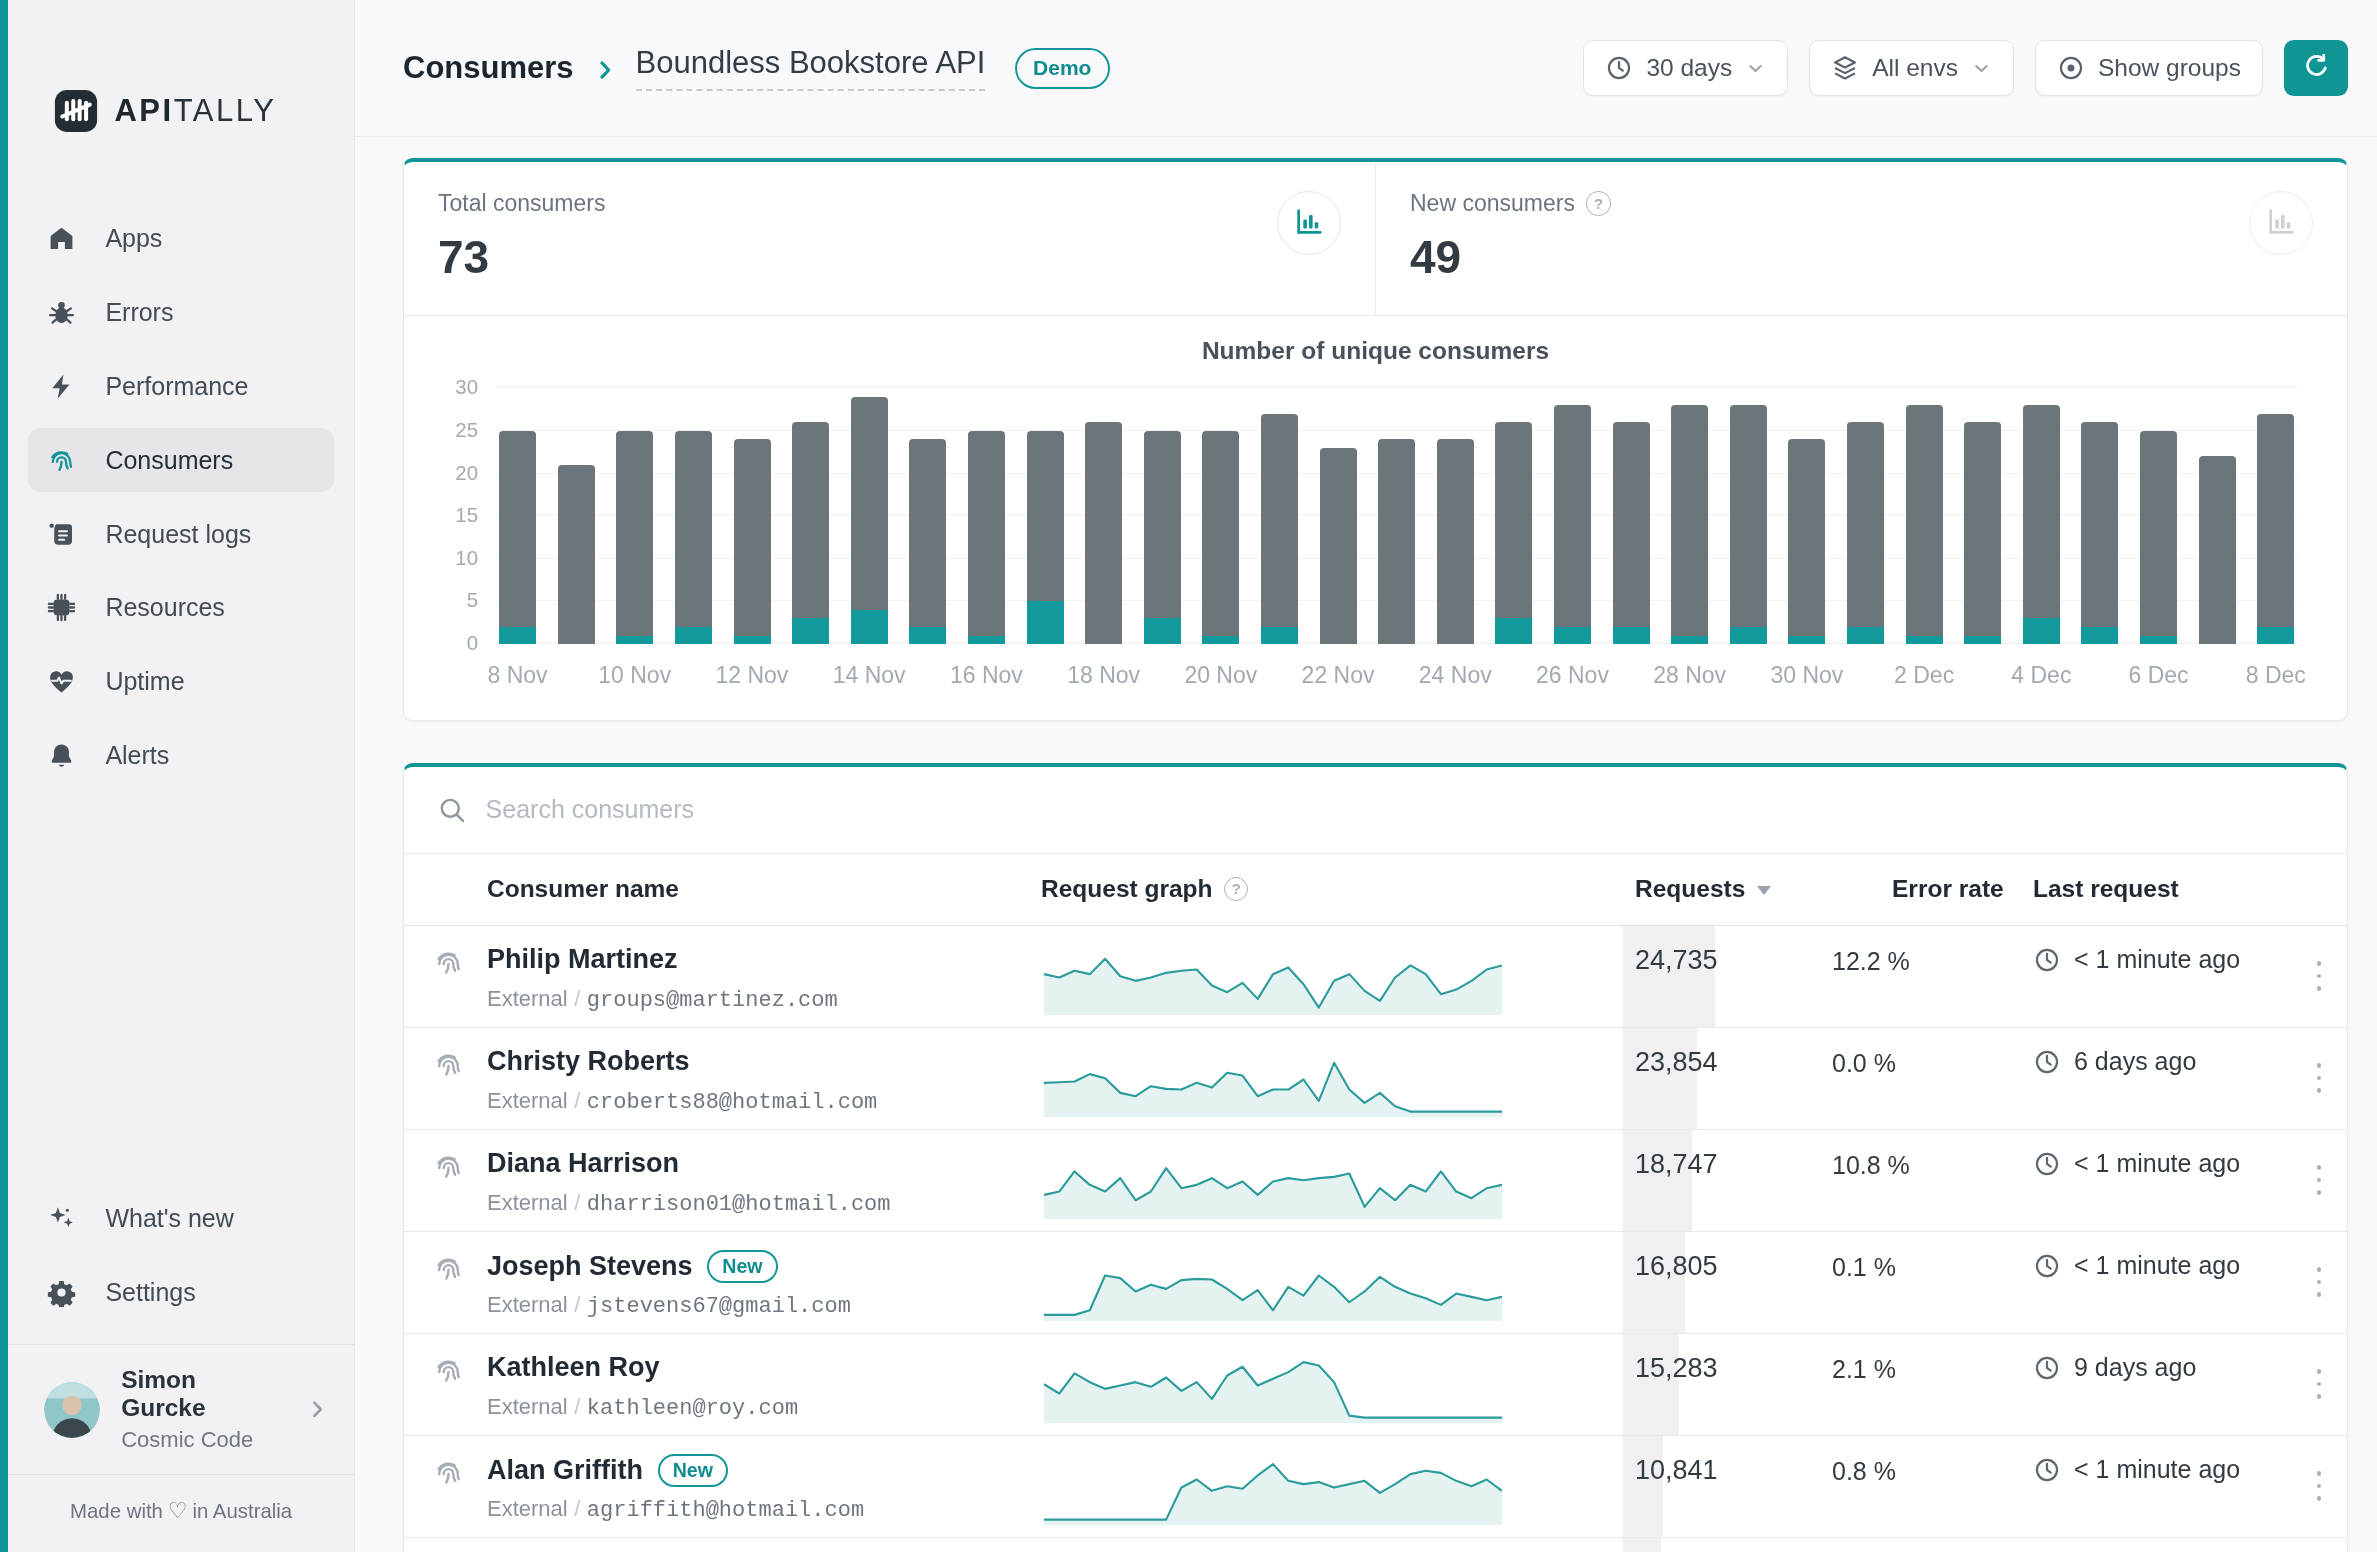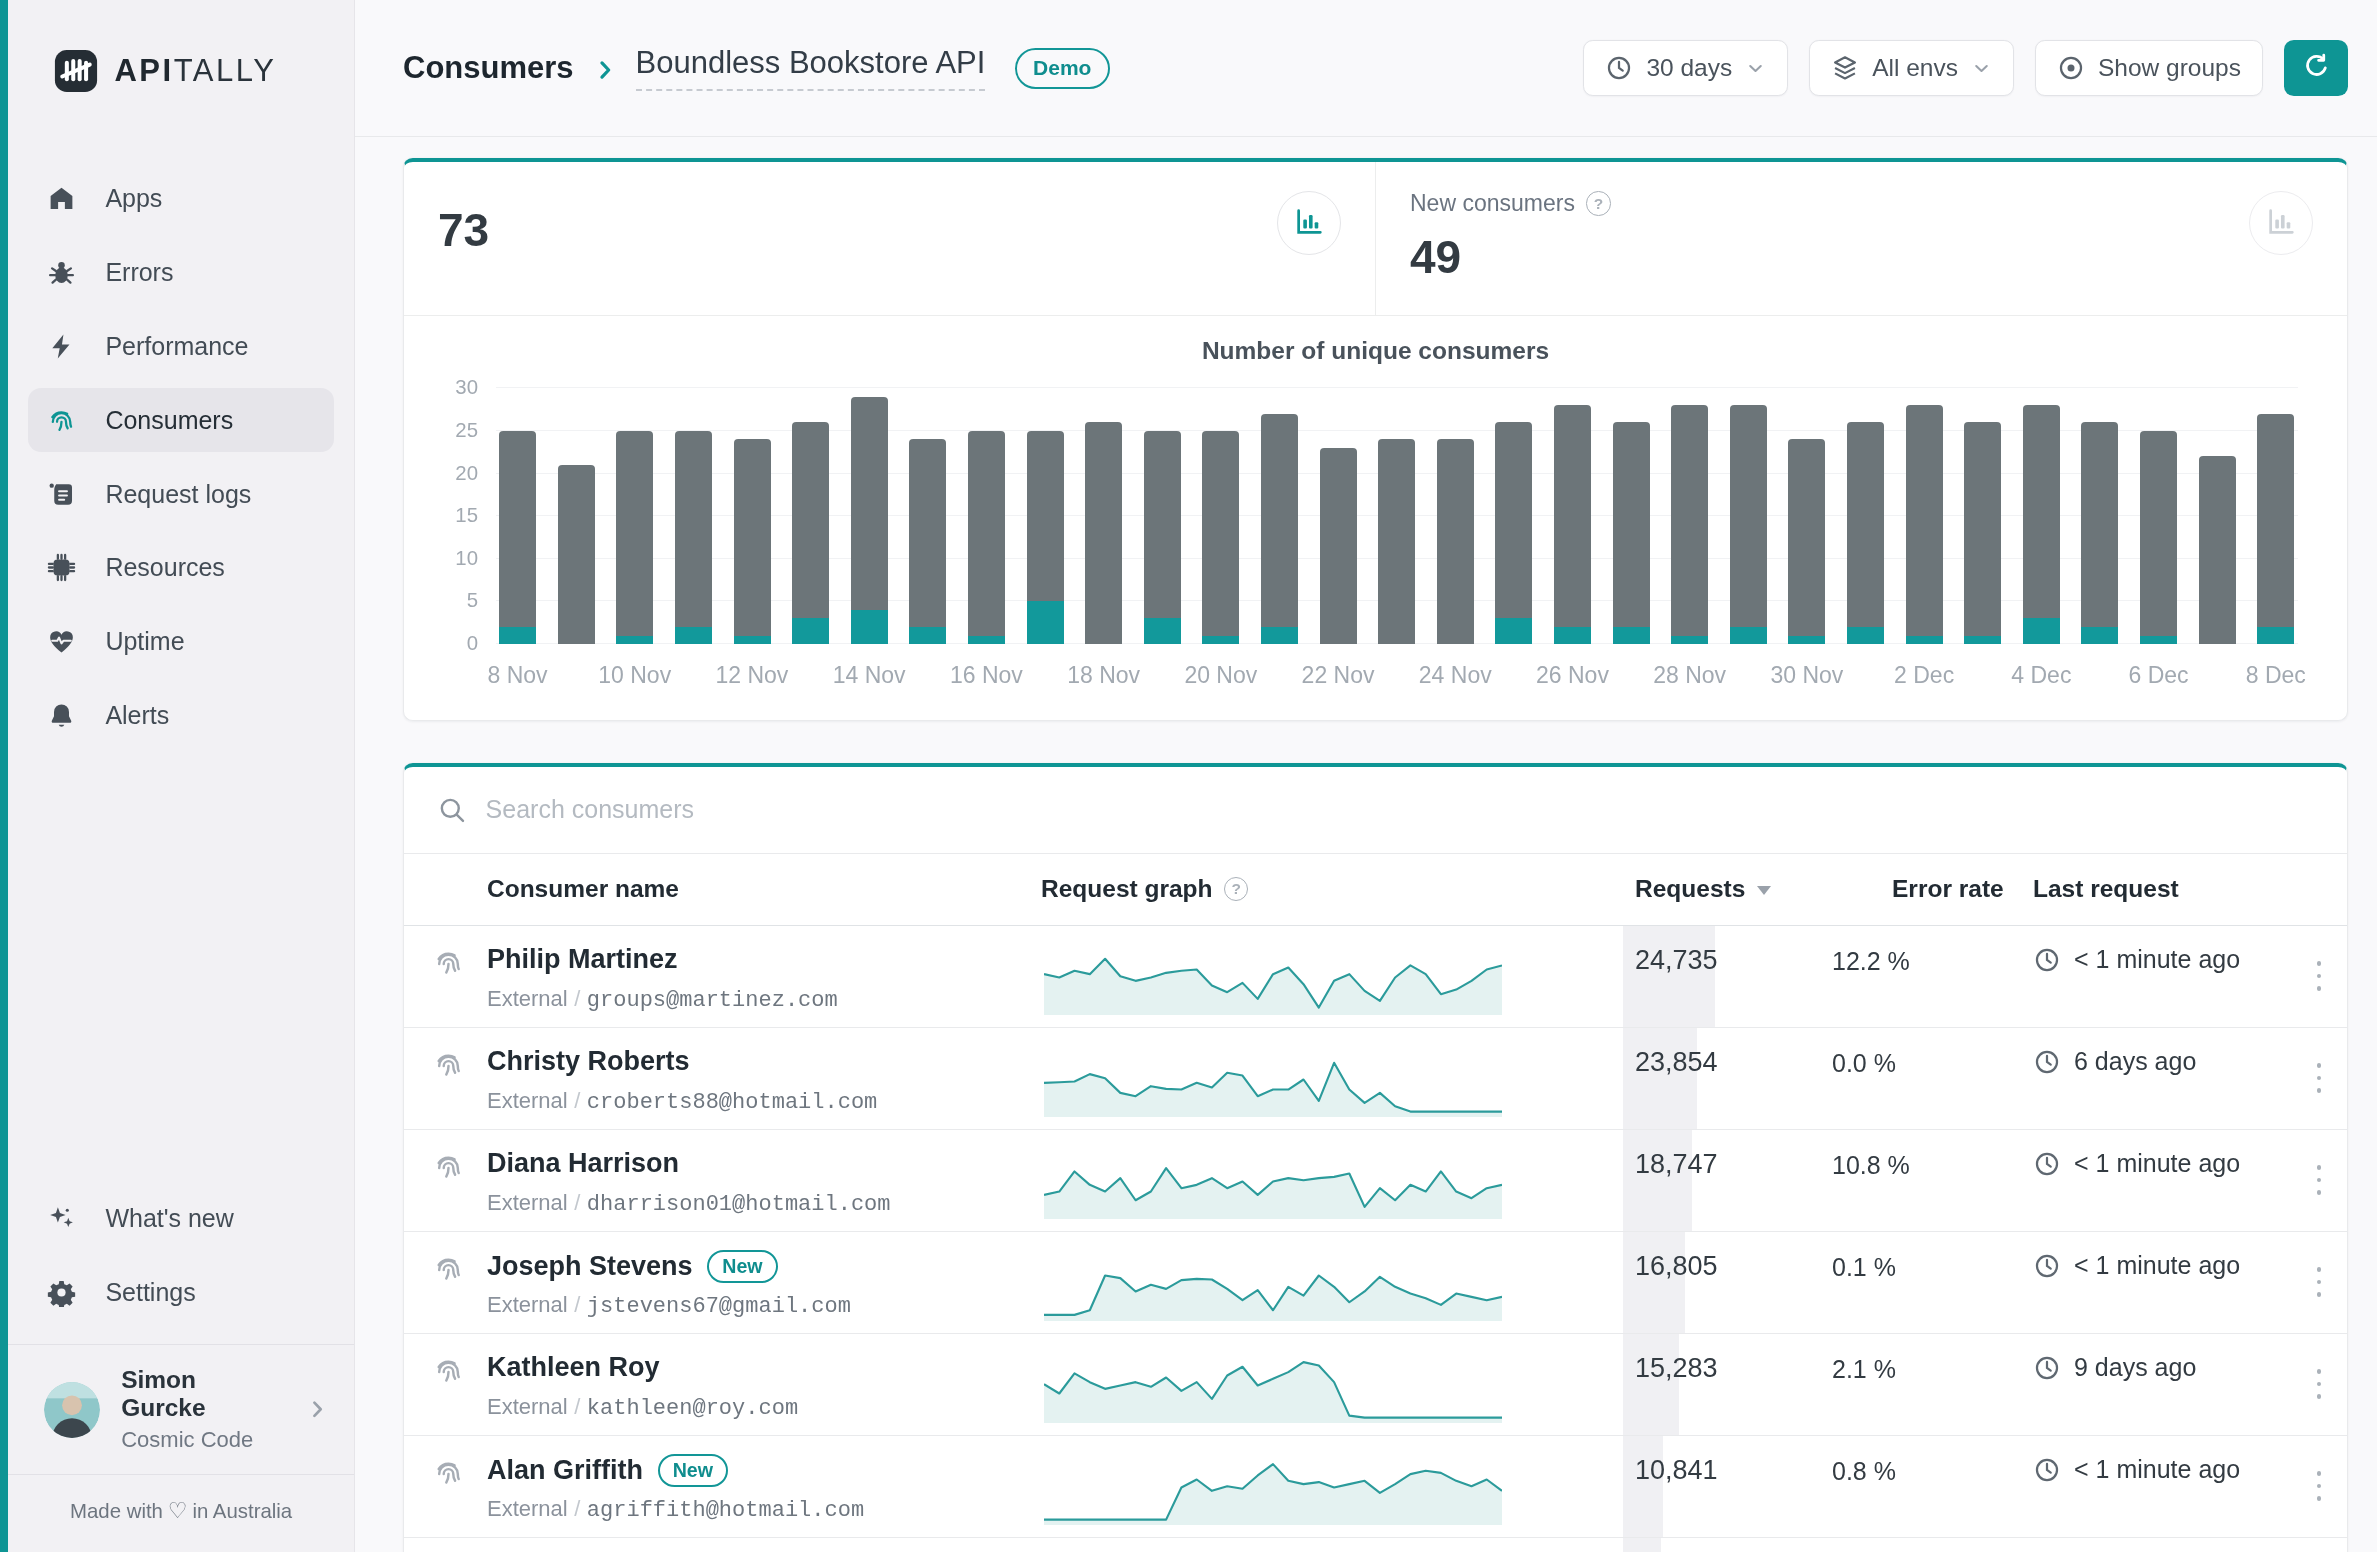--- a/index.html
+++ b/index.html
@@ -4,21 +4,21 @@
 <style>
   * { margin:0; padding:0; box-sizing:border-box; }
   html,body { width:2377px; height:1552px; overflow:hidden;
     font-family:"Liberation Sans", sans-serif; background:#f9f9fb; color:#333d47; }
   body { display:flex; }
 
   
   .sidebar { width:355px; height:1552px; background:#f2f1f4; border-right:0.8px solid #e6e5e9;
     display:flex; flex-shrink:0; }
   .accent-strip { width:8.2px; background:#0e9594; flex-shrink:0; }
-  .side-inner { flex:1; display:flex; flex-direction:column; padding-top:38px; min-width:0; }
+  .side-inner { flex:1; display:flex; flex-direction:column; padding-top:38px; min-width:0;margin-top:40px; }
   .brand { display:flex; align-items:center; gap:16.3px; padding-left:46px; height:65px; flex-shrink:0; }
   .brand-logo { width:44px; height:44px; }
   .brand-text { font-size:31px; letter-spacing:2.5px; color:#20282f; white-space:nowrap; }
   .brand-text b { font-weight:700; }
   .brand-text span.lt { font-weight:400; color:#2a333b; }
 
   .nav { margin-top:59px; display:flex; flex-direction:column; }
   .nav-item { display:flex; align-items:center; gap:29px; height:64px; margin:4.9px 19.6px;
     padding-left:19.6px; border-radius:13px; cursor:pointer; }
   .nav-item .nico { width:29px; height:29px; color:#485059; flex-shrink:0; display:flex; }
@@ -344,20 +344,23 @@
         </span>
       </button>
     </div>
   </header>
 
   <div class="content">
 
     <section class="card">
       <div class="stats-row" id="stats-row">
           <div class="stat-cell">
+            <div class="stat-label-row">
+              <span class="stat-label">Total consumers</span>
+            </div>
             <div class="stat-value">73</div>
             <button class="stat-iconbtn on">
               <span><svg viewBox="0 0 24 24" fill="none" stroke="currentColor" stroke-width="2.1" stroke-linecap="round">
                   <path d="M3.6 3.6v16.8h16.8"></path>
                   <rect x="7.2" y="10.5" width="2.8" height="7" rx="0.9" fill="currentColor" stroke="none"></rect>
                   <rect x="11.6" y="7" width="2.8" height="10.5" rx="0.9" fill="currentColor" stroke="none"></rect>
                   <rect x="16" y="12.5" width="2.8" height="5" rx="0.9" fill="currentColor" stroke="none"></rect>
                 </svg></span>
             </button>
           </div>

